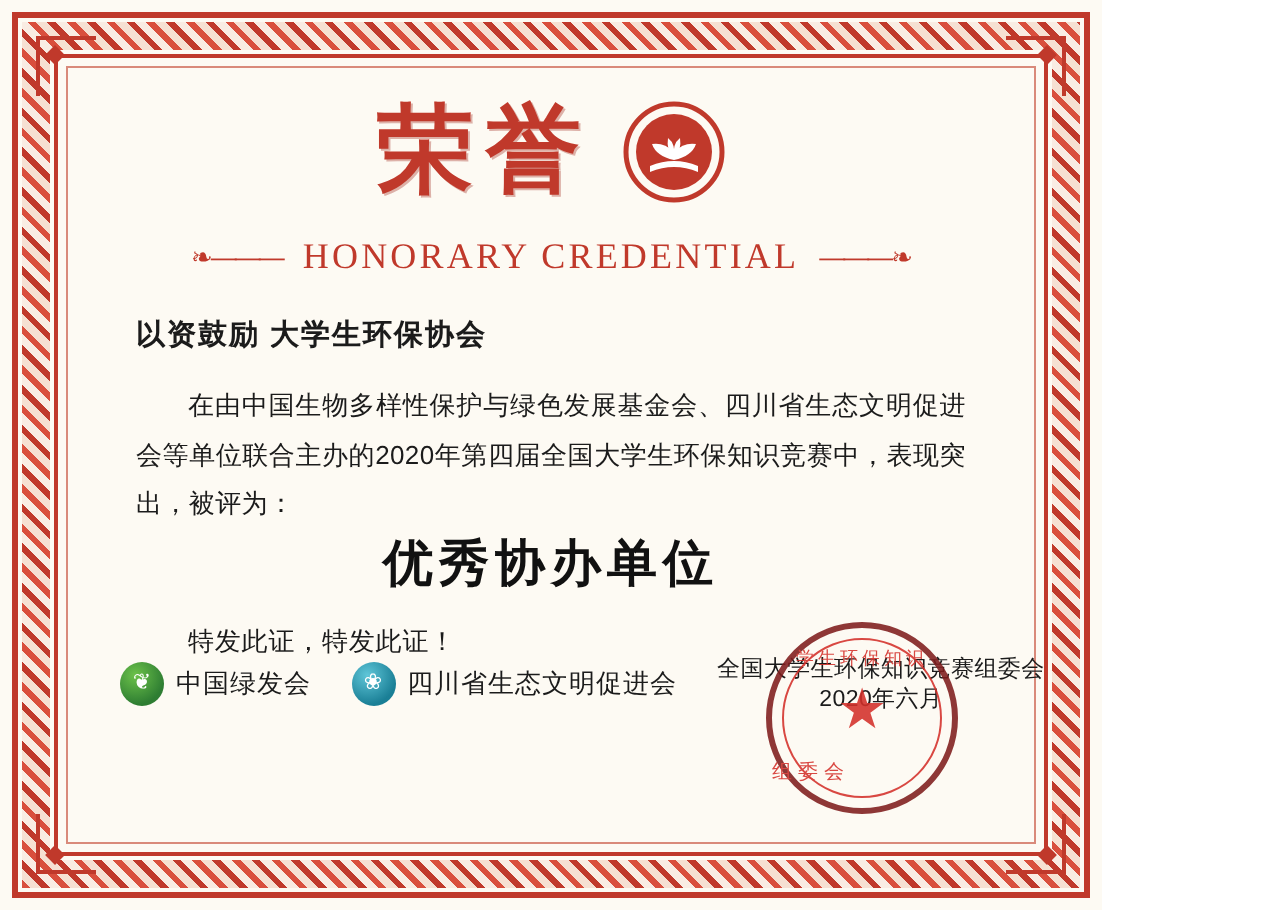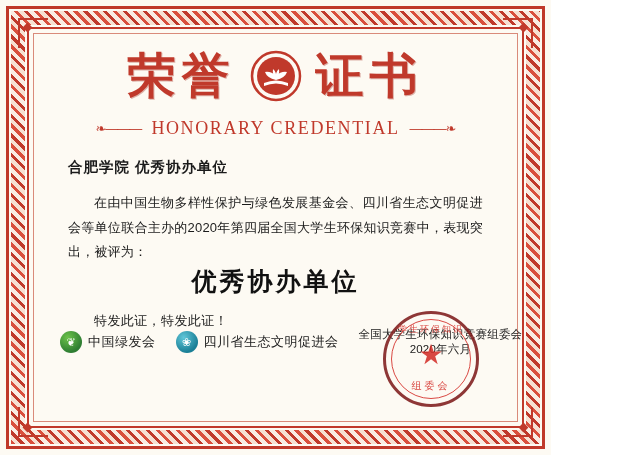--- a/index.html
+++ b/index.html
@@ -272,21 +272,21 @@
     font-family: "Liberation Serif", serif;
     font-size: 9px;
     color: #d4302a;
     letter-spacing: 2px;
     white-space: nowrap;
   }
   .seal-bottom {
     position: absolute;
     left: 0; right: 0;
     bottom: 11px;
-    text-align: center;
+    text-align: left;
     font-family: "Liberation Serif", serif;
     font-size: 10px;
     color: #d4302a;
     letter-spacing: 3px;
     margin-top: 48px;
   }
 </style>
 </head>
 <body>
 
@@ -317,31 +317,30 @@
           <circle cx="26" cy="26" r="24" fill="none" stroke="#c0392b" stroke-width="2.5"></circle>
           <circle cx="26" cy="26" r="19" fill="#c0392b"></circle>
           <path d="M14 33 q12 -5 24 0 v3 q-12 -5 -24 0 z" fill="#ffffff"></path>
           <path d="M26 30 q-9 -2 -11 -8 q6 -1 11 4 z" fill="#ffffff"></path>
           <path d="M26 30 q9 -2 11 -8 q-6 -1 -11 4 z" fill="#ffffff"></path>
           <path d="M26 29 q-4 -4 -3 -10 q4 3 3 10 z" fill="#ffffff"></path>
           <path d="M26 29 q4 -4 3 -10 q-4 3 -3 10 z" fill="#ffffff"></path>
         </svg>
       </div>
 
-      <div class="title-char-group">证书</div>
     </div>
 
     <div class="subtitle-row">
       <span class="subtitle-orn">❧———</span>
       <span class="subtitle-text">HONORARY CREDENTIAL</span>
       <span class="subtitle-orn">———❧</span>
     </div>
 
     <div class="body-block">
-      <div class="recipient">合肥学院  优秀协办单位</div>
+      <div class="recipient">以资鼓励  大学生环保协会</div>
       <div class="paragraph">在由中国生物多样性保护与绿色发展基金会、四川省生态文明促进会等单位联合主办的2020年第四届全国大学生环保知识竞赛中，表现突出，被评为：</div>
       <div class="award-title">优秀协办单位</div>
       <div class="closing">特发此证，特发此证！</div>
     </div>
 
     <div class="footer">
 
       <div class="org">
         <span class="org-logo green">
           <span class="glyph">❦</span>

